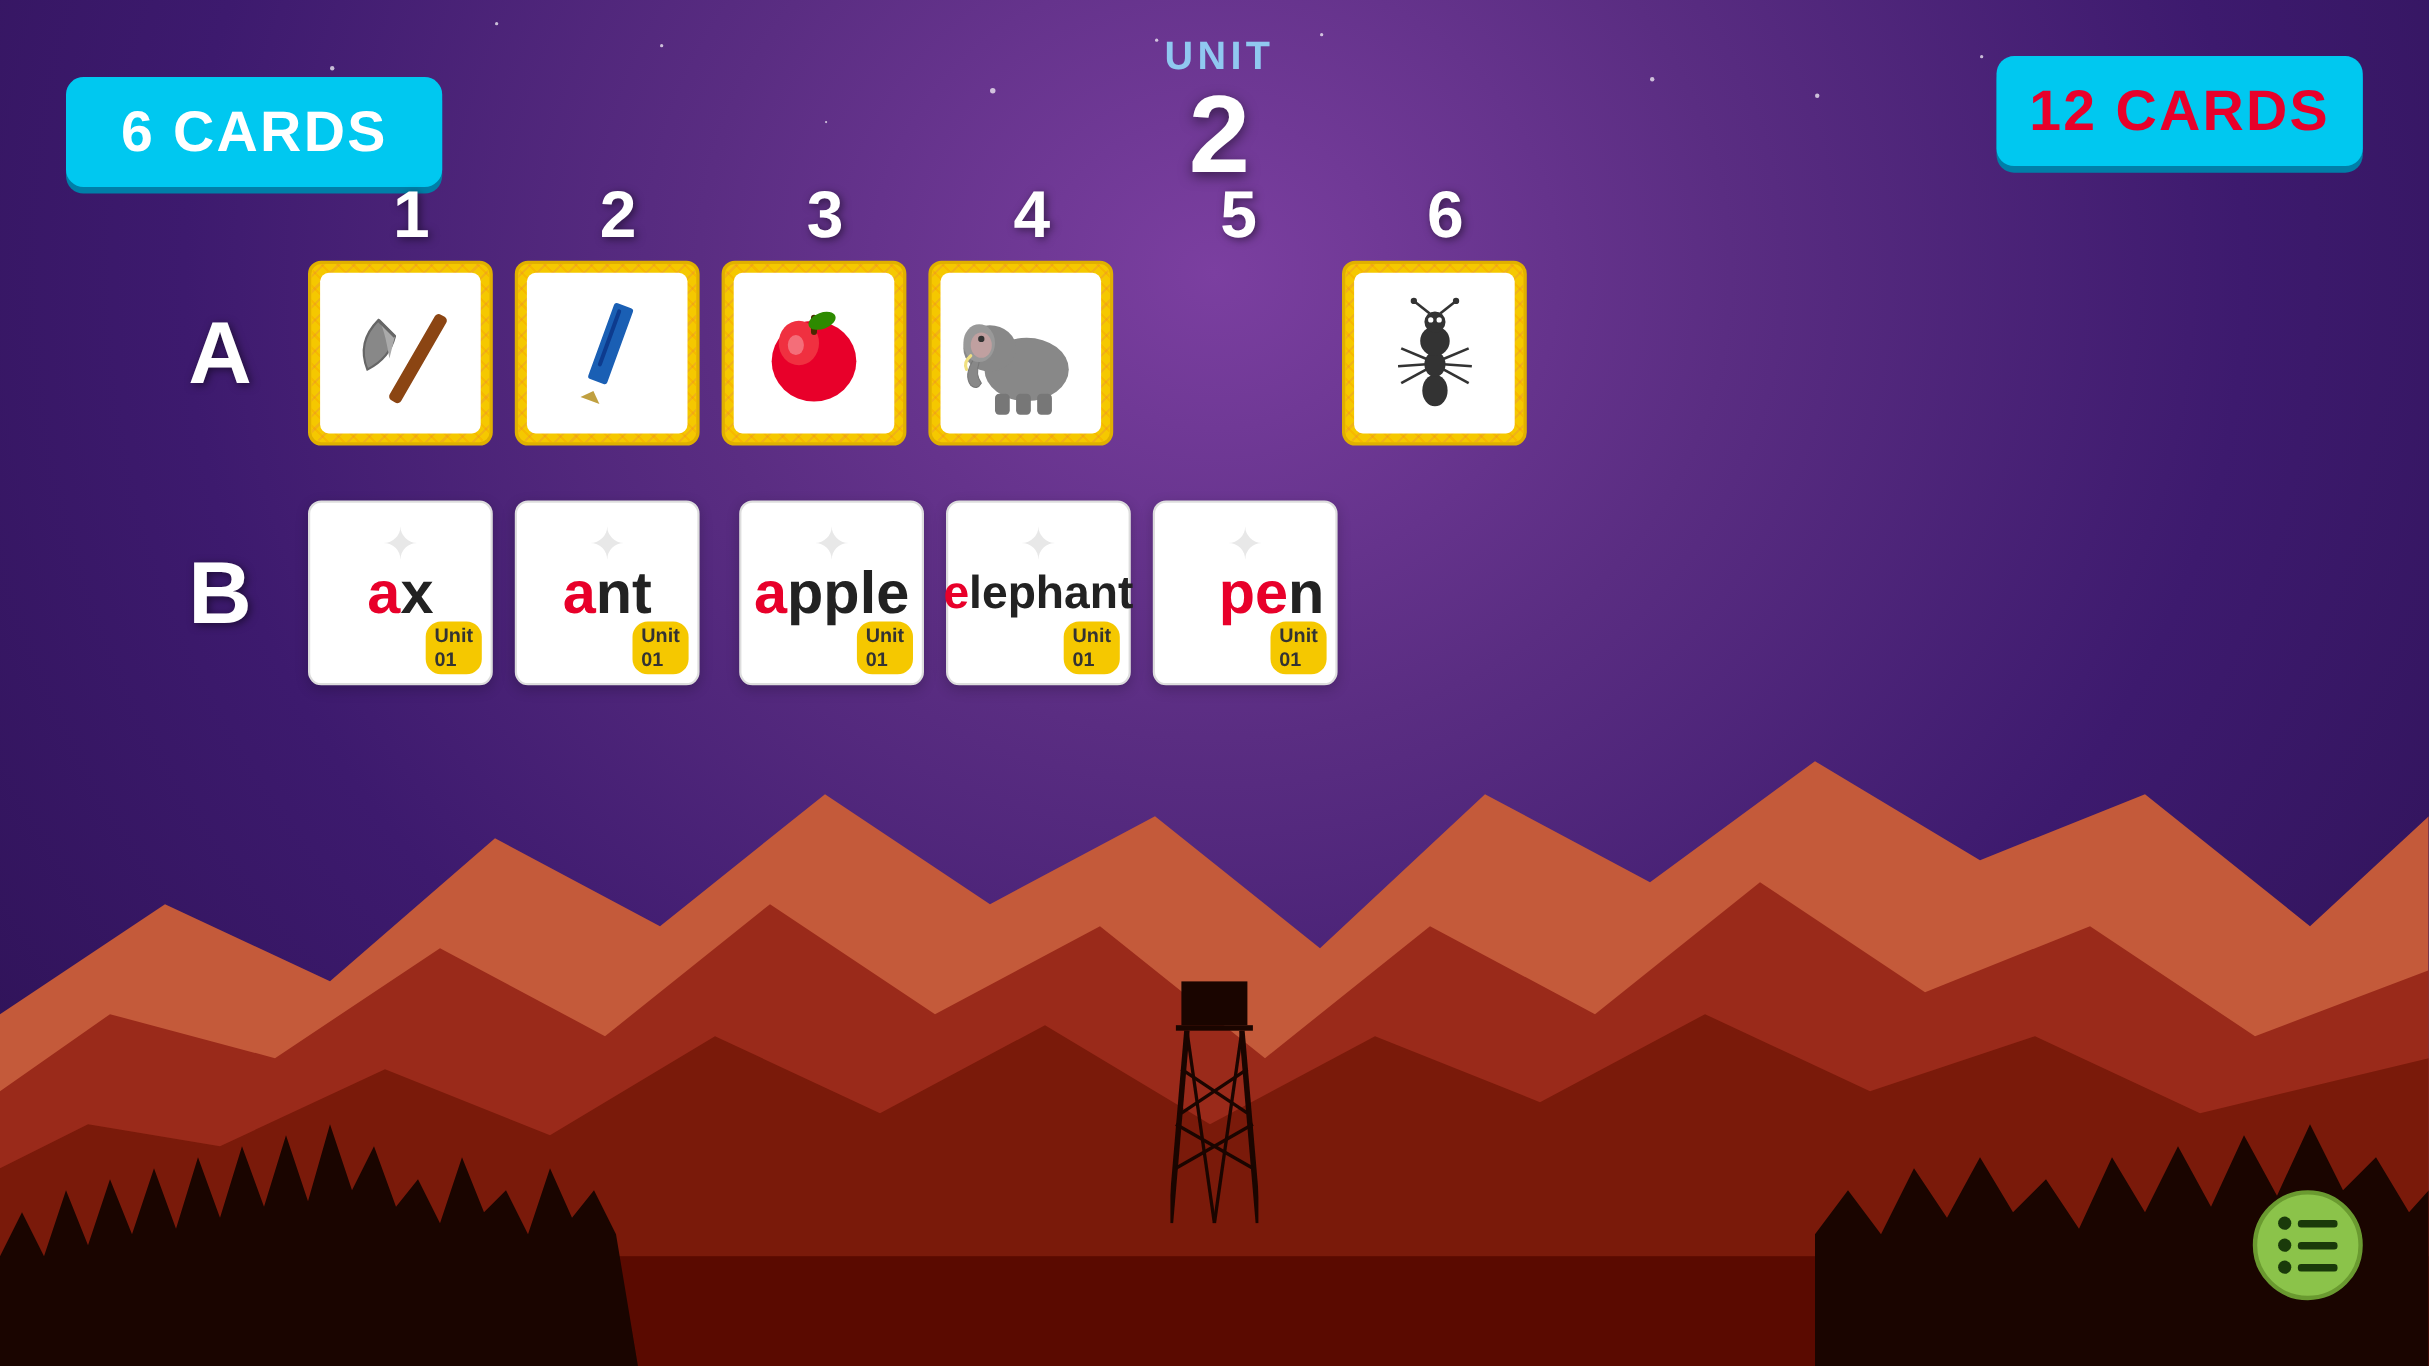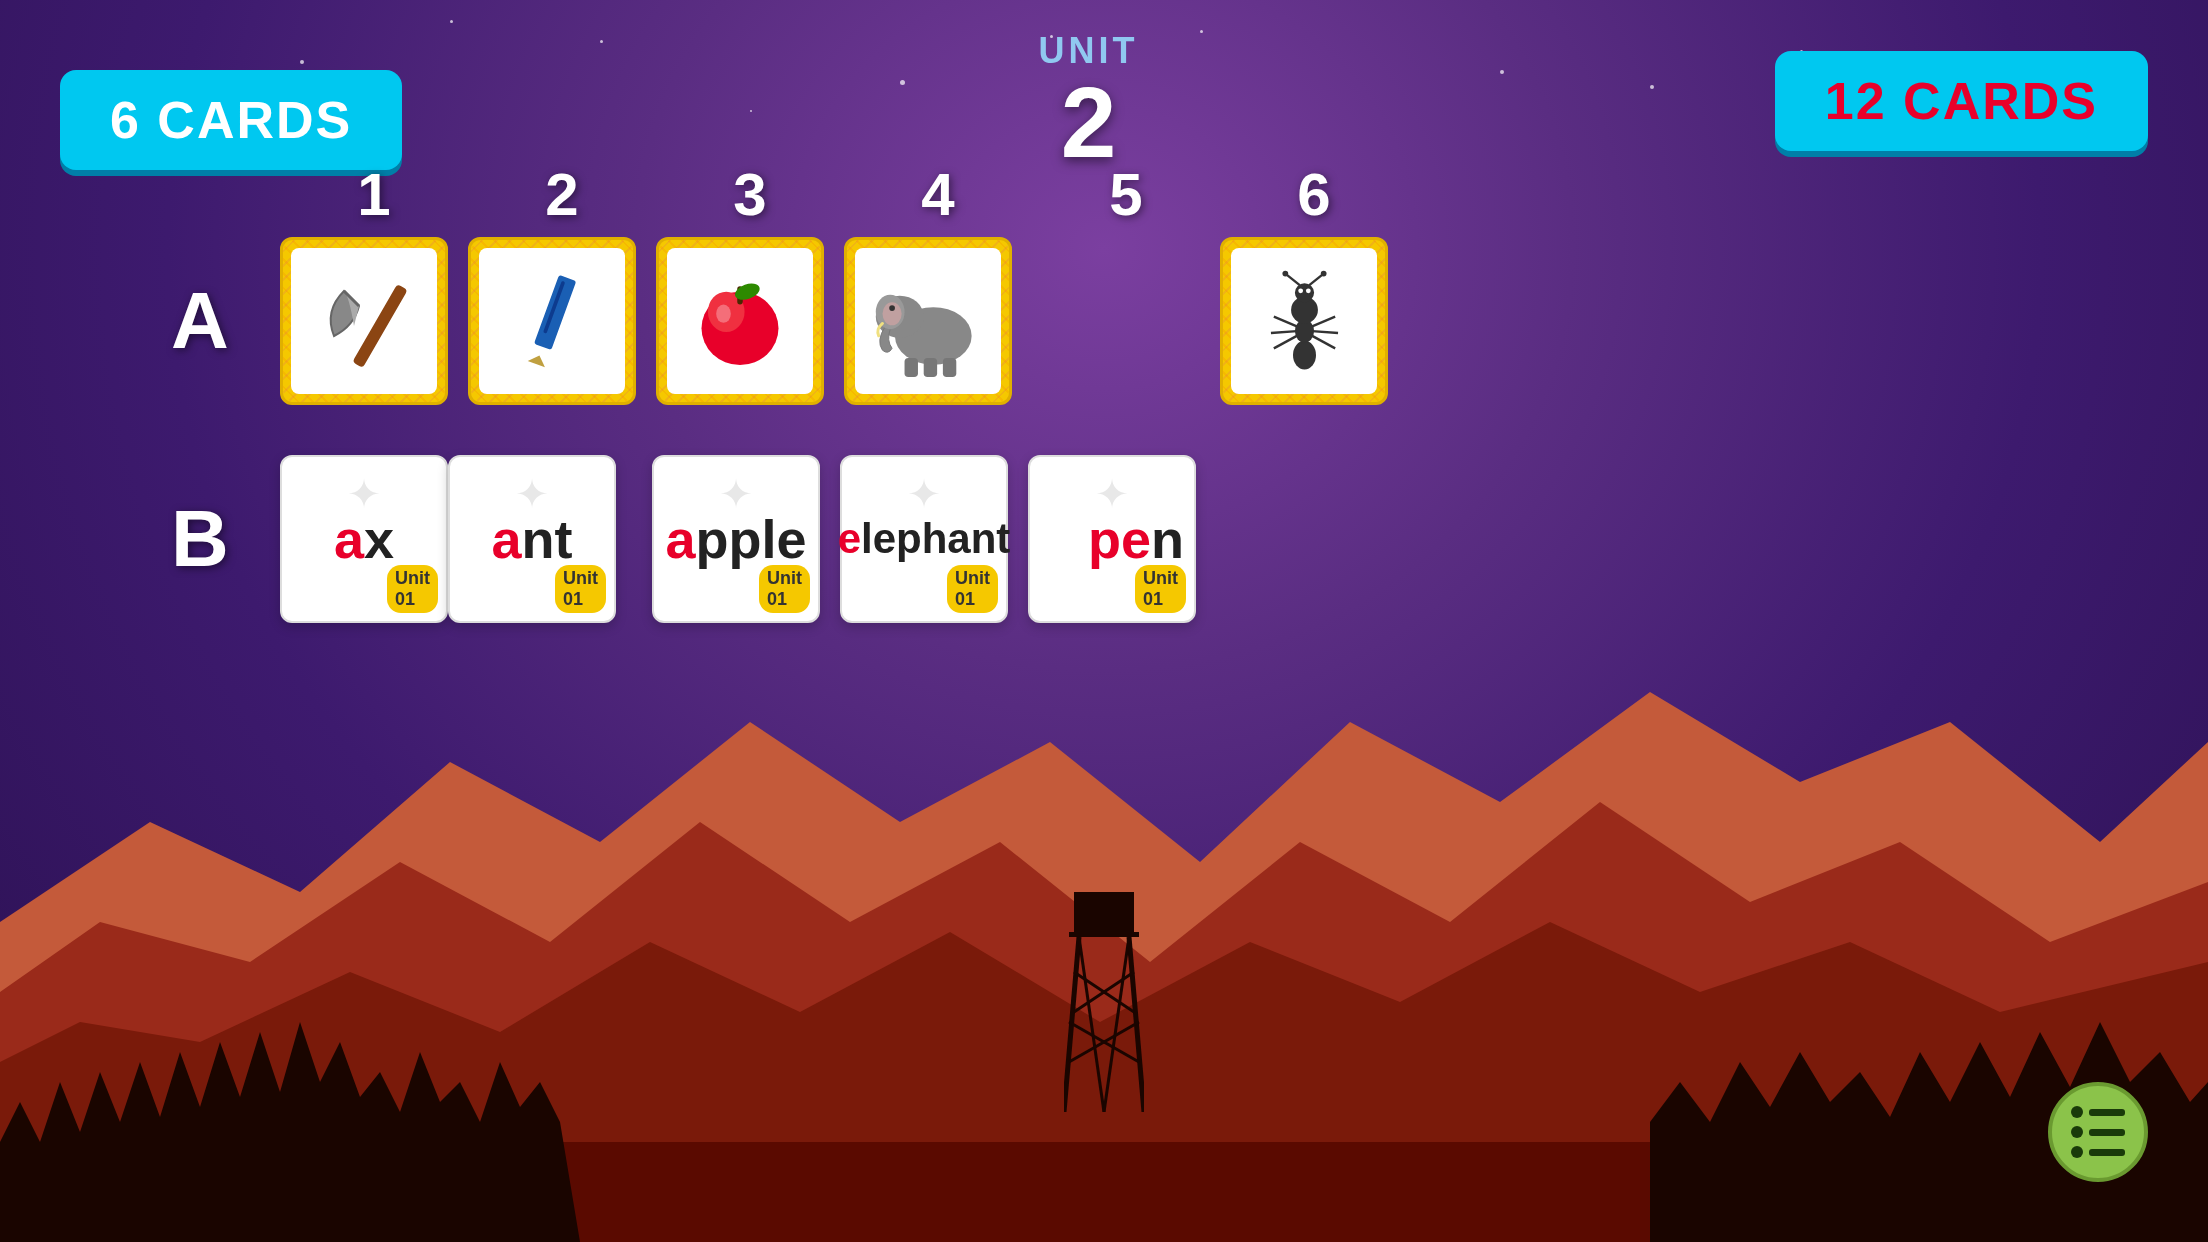--- a/index.html
+++ b/index.html
@@ -63,21 +63,21 @@
       font-family: 'Arial Black', Arial, sans-serif;
       box-shadow: 0 6px 0 #007fa8;
       margin-top: 37px;
     }
 
     .btn-12cards {
       background: #00c8f0;
       color: #e8002a;
       font-size: 52px;
       font-weight: 900;
-      padding: 20px 50px;
+      padding: 20px 30px;
       border-radius: 16px;
       border: none;
       cursor: pointer;
       letter-spacing: 2px;
       text-transform: uppercase;
       font-family: 'Arial Black', Arial, sans-serif;
       box-shadow: 0 6px 0 #007fa8;
     }
 
     .unit-label {
@@ -408,21 +408,21 @@
             <circle cx="56" cy="28" r="2.5" fill="white"></circle>
             <circle cx="64" cy="28" r="2.5" fill="white"></circle>
           </svg>
         </div>
       </div>
     </div>
 
     <div style="display:flex;align-items:center;">
       <div style="color:white;font-size:80px;font-weight:900;width:160px;text-align:center;text-shadow:2px 2px 8px rgba(0,0,0,0.5);">B</div>
 
-      <div class="word-card" style="">
+      <div class="word-card" style="margin-right:20px;">
         <div style="position:absolute;top:14px;left:50%;transform:translateX(-50%);font-size:40px;color:#e8e8e8;font-weight:300;">✦</div>
         <div class="word-text">
           <span class="highlight">a</span>x
         </div>
         <div class="unit-badge">Unit<br>01</div>
       </div>
 
       <div class="word-card" style="margin-right:36px;">
         <div style="position:absolute;top:14px;left:50%;transform:translateX(-50%);font-size:40px;color:#e8e8e8;font-weight:300;">✦</div>
         <div class="word-text">

